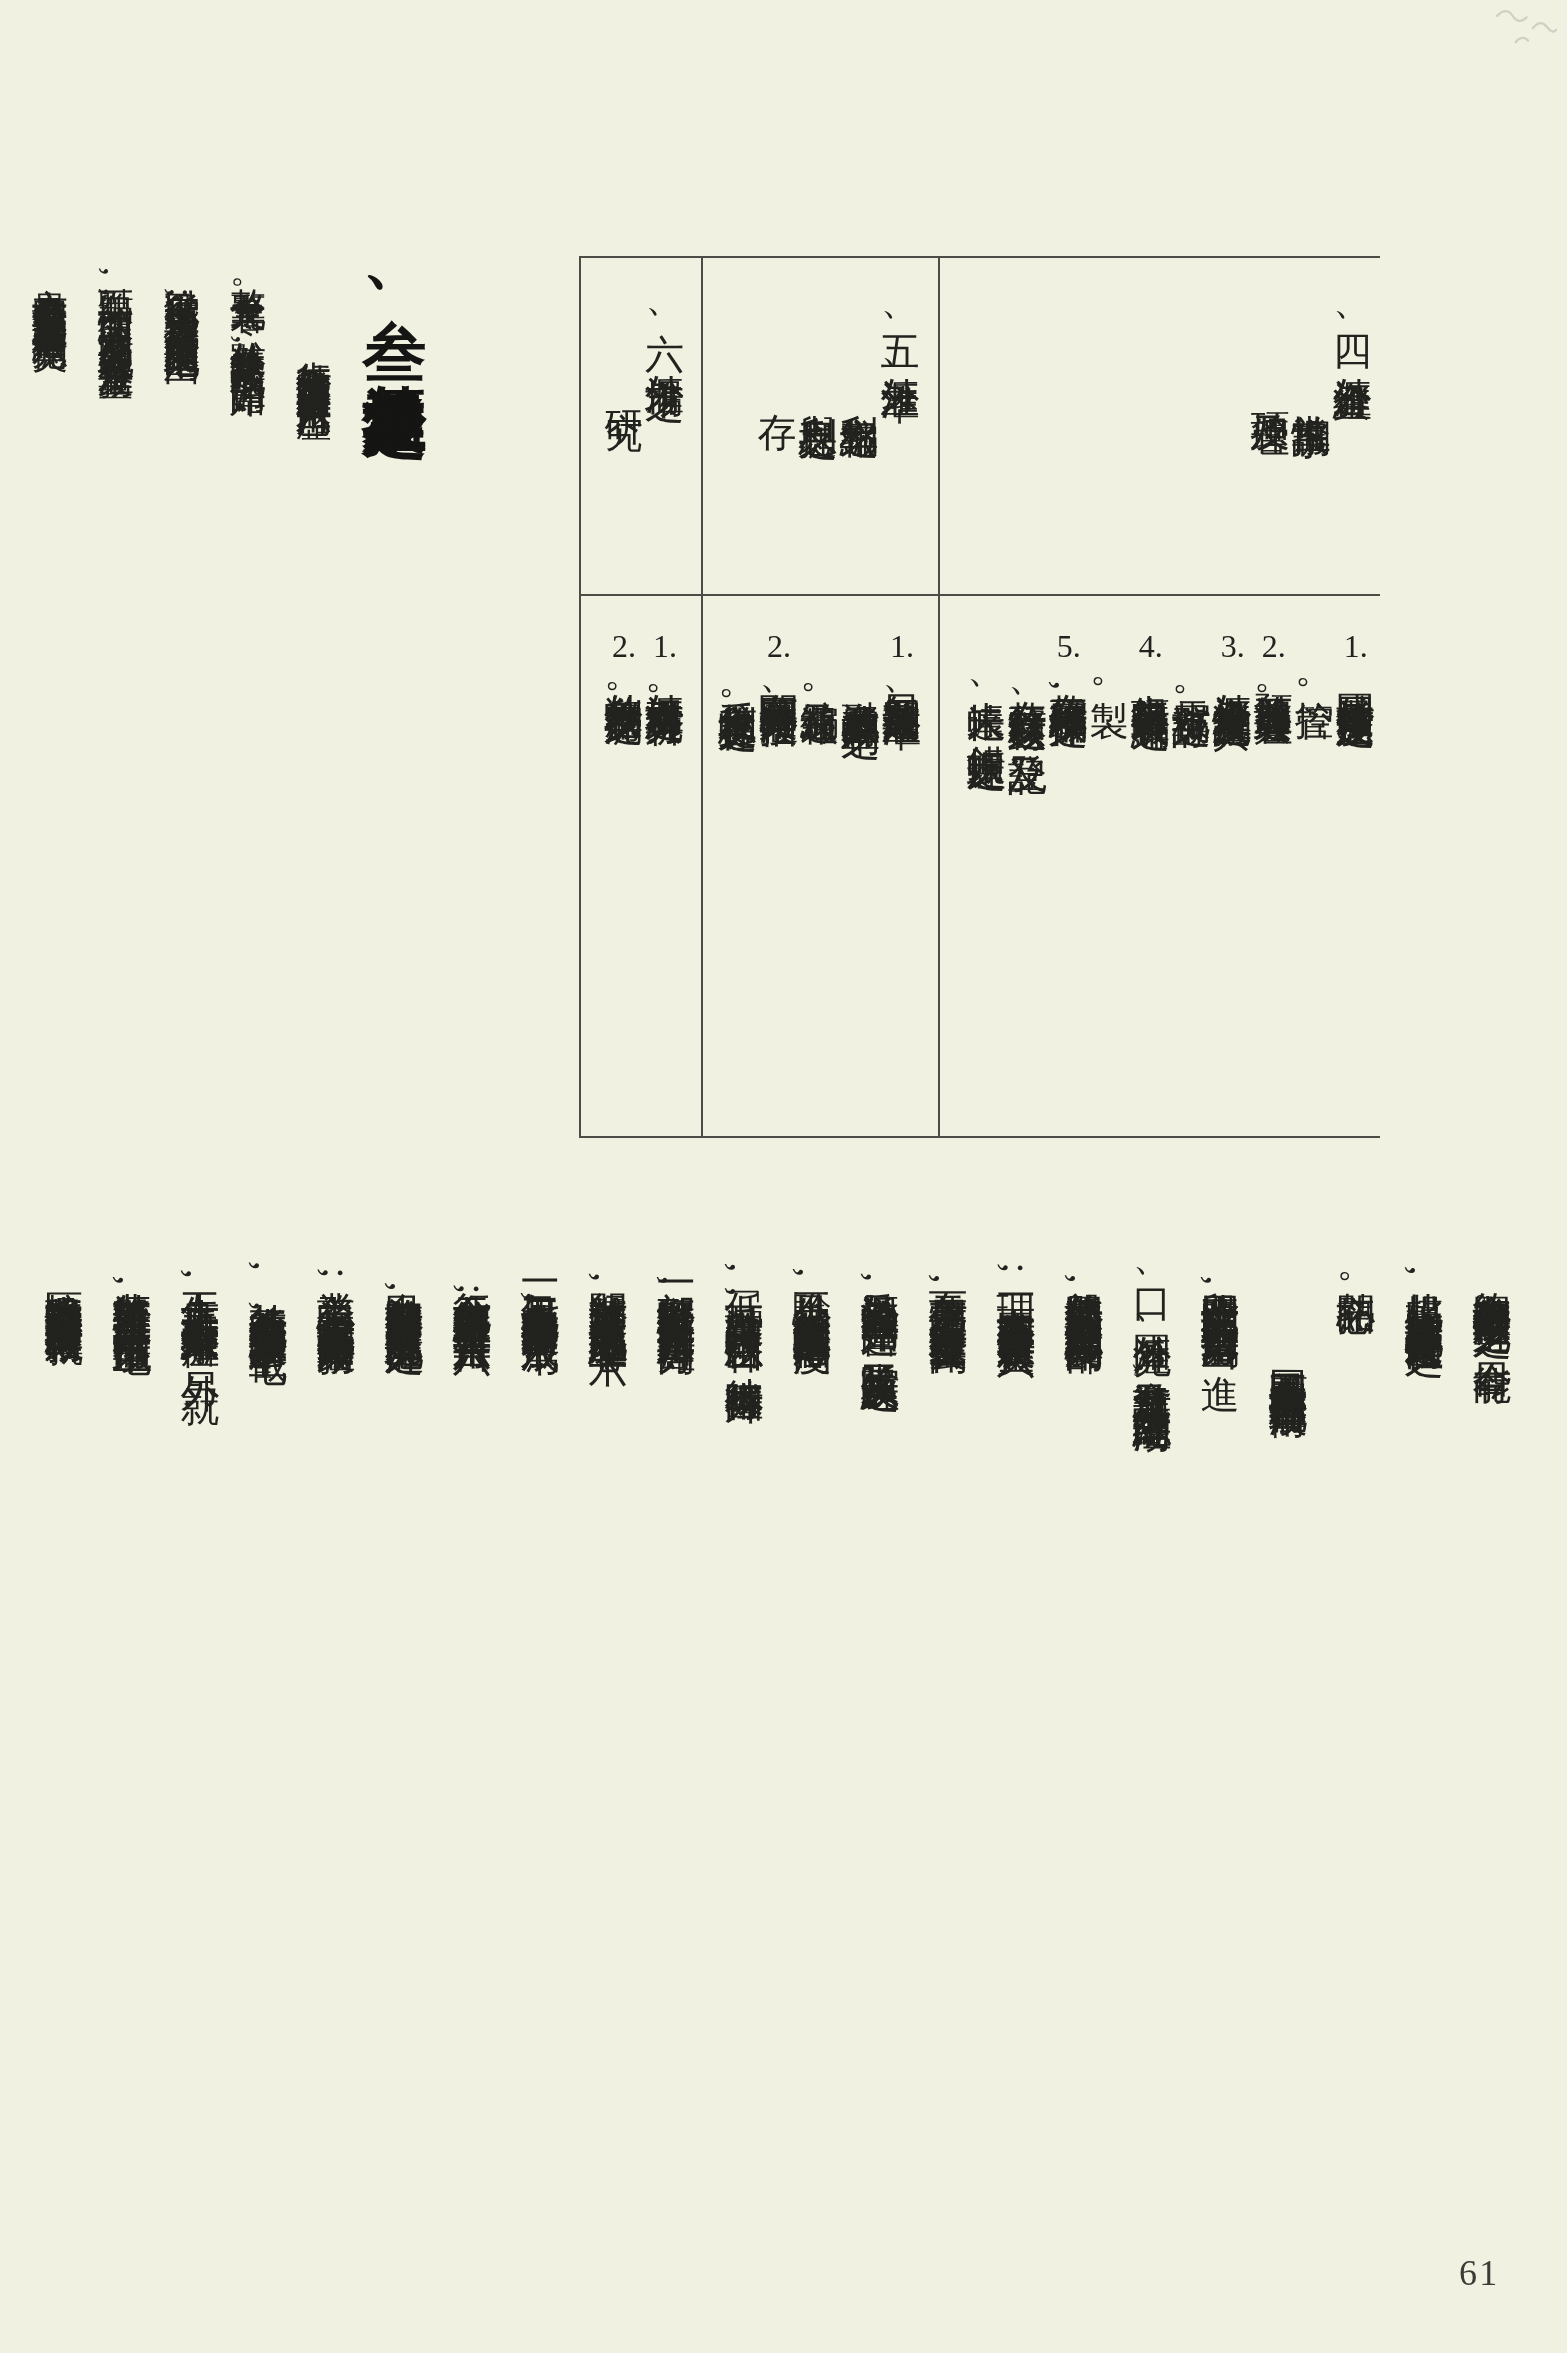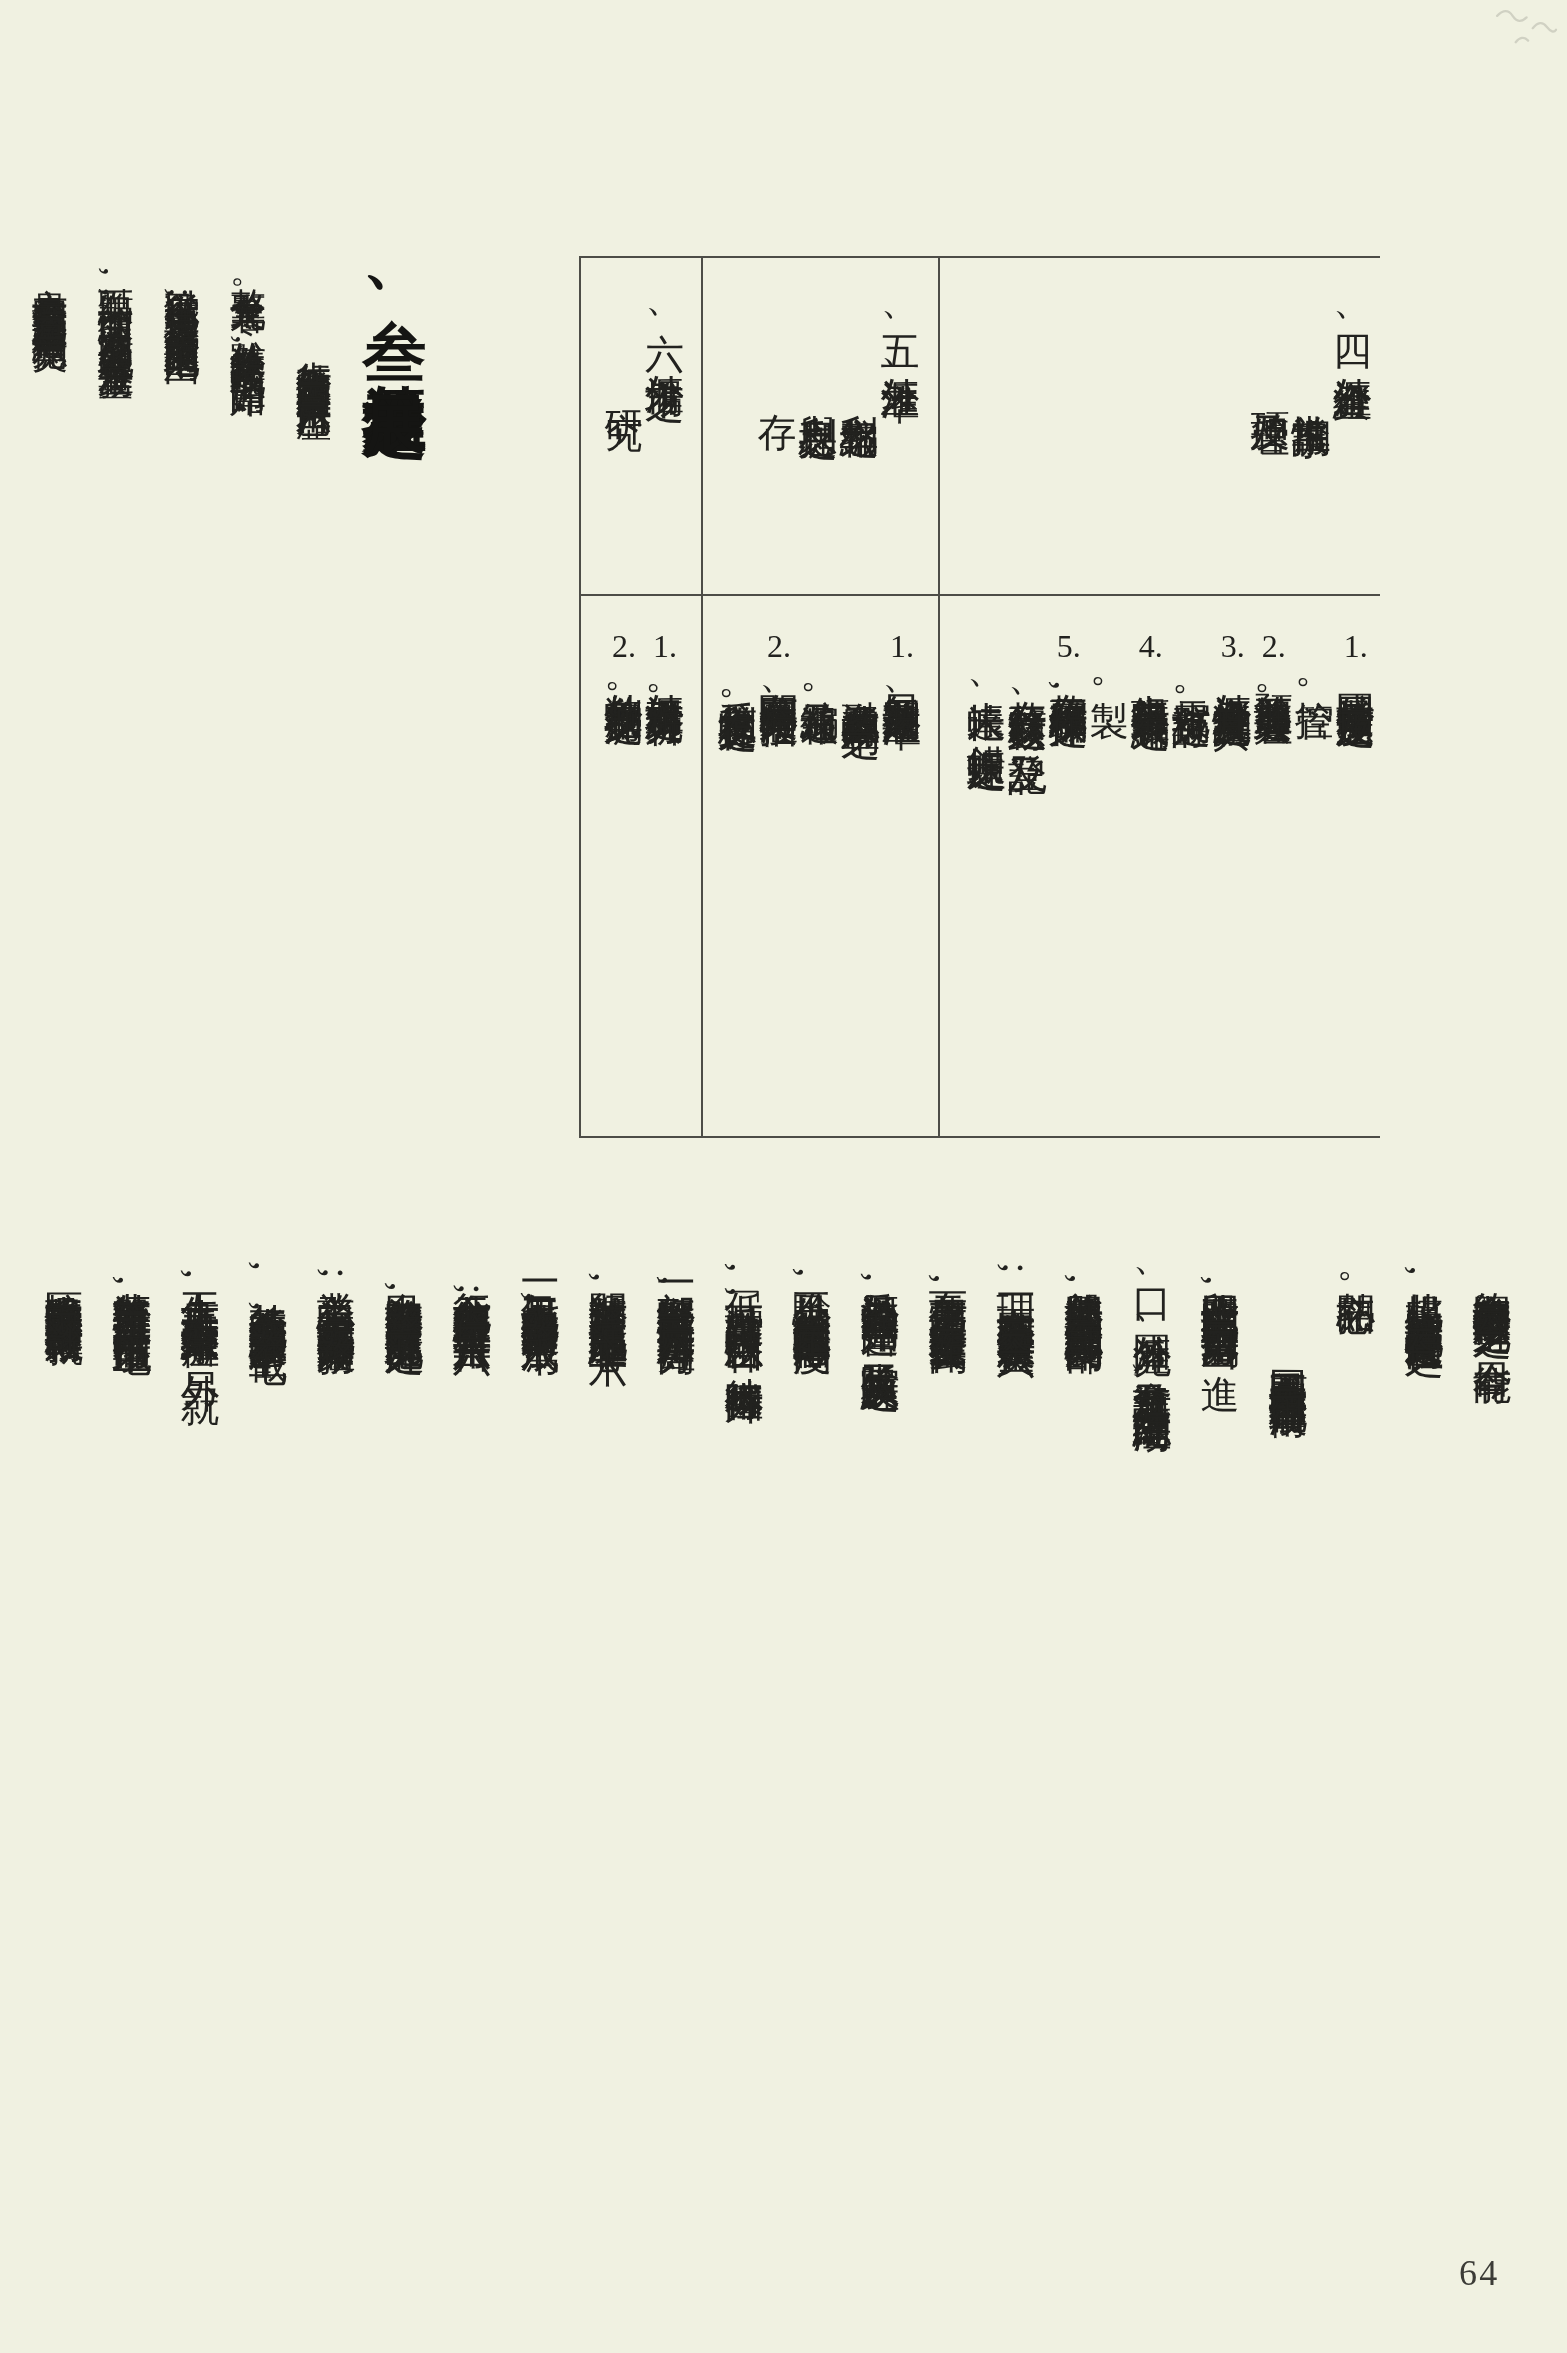--- a/index.html
+++ b/index.html
@@ -147,20 +147,20 @@
       <div class="vline">一年七月三日台北中山路分行開辦外滙業務,成爲本</div>
       <div class="vline">行台北市內第二家外滙經辦單位;六十二年八月六日</div>
       <div class="vline">台中民族路分行開辦外滙業務,成爲中部地區之外滙</div>
       <div class="vline">業務中心;六十三年七月三日台南分行開辦外滙業務</div>
       <div class="vline">,其後本行台北市區分行陸續開辦外滙業務,截至七</div>
       <div class="vline">十五年底止,本行已有十六家外滙經辦單位。另外,就</div>
       <div class="vline">非外滙經辦單位而言,六十二年十月由省轄市以上地</div>
       <div class="vline">區較大營業單位卅五處開始受理出口押滙核付業務就</div>
     </div>
 
-  <div class="pagenum">64</div>
+  <div class="pagenum">61</div>
 
   <svg class="pencil" width="66" height="48" viewBox="0 0 84 62">
     <path d="M6 14 Q 18 2 26 14 T 44 16 M 52 30 q 10 -12 18 -2 t 12 4 M 30 48 q 8 -10 16 -2" fill="none" stroke="#8a8a7f" stroke-width="3" stroke-linecap="round"></path>
   </svg>
 
 </div>
 
 
 </body></html>

